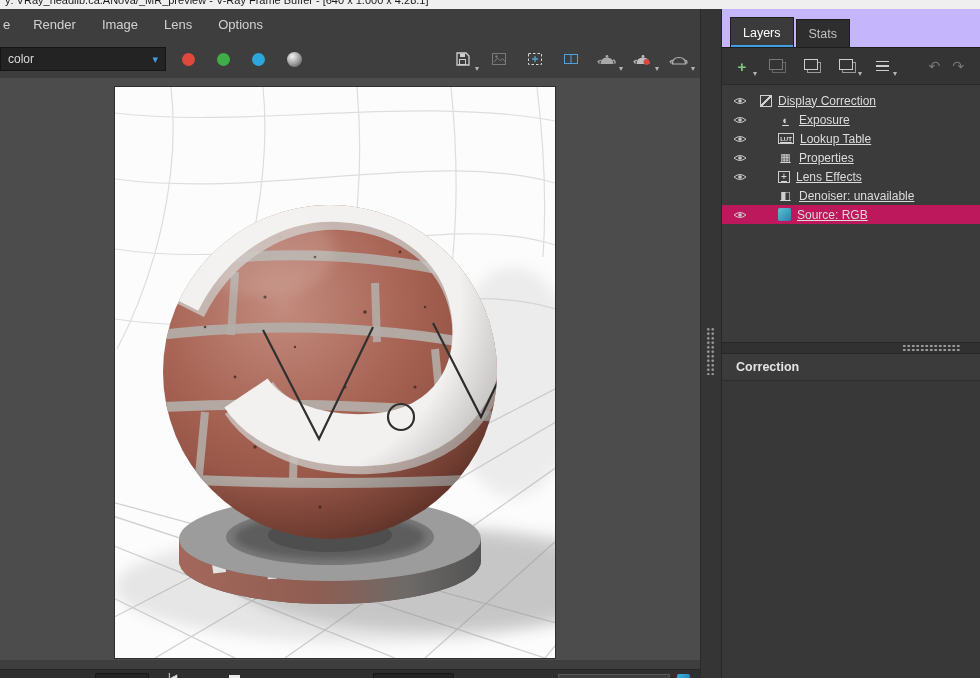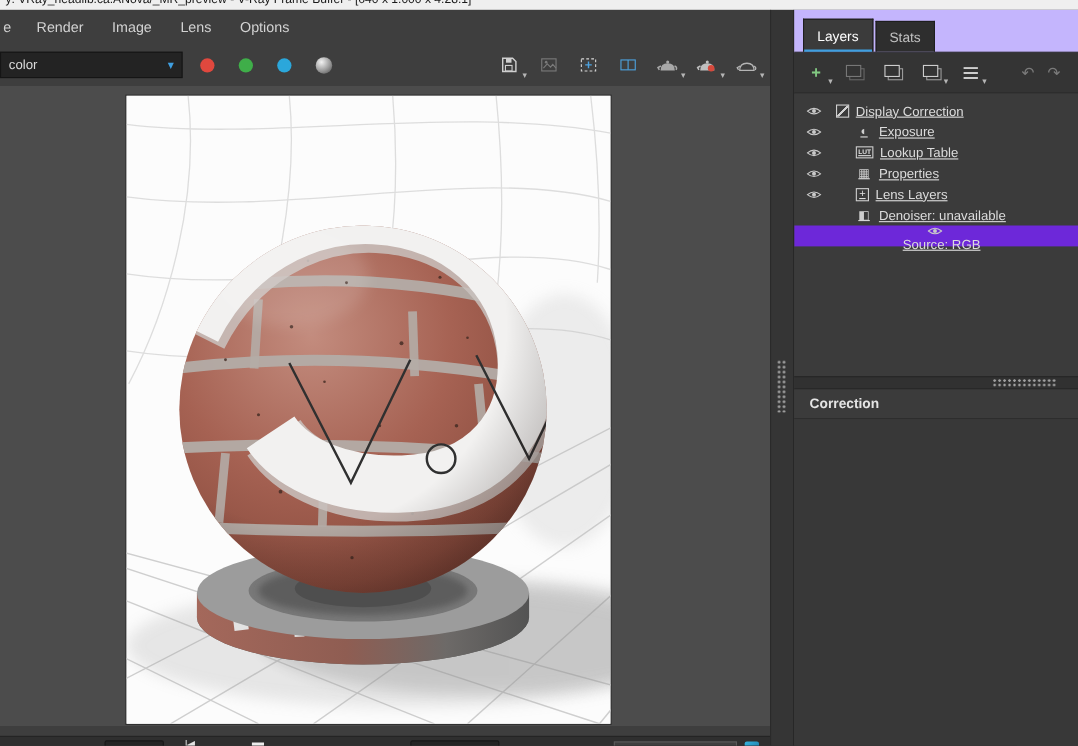--- a/index.html
+++ b/index.html
@@ -51,21 +51,21 @@
   .plus-glyph{font-size:15px;font-weight:bold;color:#82c982;line-height:1;}
   .stack-ic{width:12px;height:9px;border:1px solid #cdcdcd;box-shadow:3px 3px 0 -1px #343434,3px 3px 0 0 #9a9a9a;
             margin:0 3px 3px 0;}
   .stack-ic.dim{border-color:#777;box-shadow:3px 3px 0 -1px #343434,3px 3px 0 0 #666;}
   .menu-ic{width:13px;height:11px;background:repeating-linear-gradient(#cdcdcd 0 1.5px, transparent 1.5px 4.5px);}
   .undo-group{margin-left:auto;display:flex;gap:12px;margin-right:6px;}
   .glyph-dim{color:#7a7a7a;font-size:14px;}
   
   .layer-list{height:257px;box-sizing:border-box;padding-top:6px;background:#3b3b3b;overflow:hidden;}
   .lrow{height:19px;display:flex;align-items:center;padding-left:10px;font-size:12px;color:#dcdcdc;text-decoration:underline;}
-  .lrow.sel{background:#6d28d9;flex-direction:column;}
+  .lrow.sel{background:#be185d;}
   .eye{width:16px;margin-right:12px;display:flex;align-items:center;justify-content:center;}
   .eye.none{visibility:hidden;}
   .ind{margin-left:18px;}
   .licon{width:15px;height:13px;margin-right:6px;display:flex;align-items:center;justify-content:center;
          font-size:11px;color:#cfcfcf;box-sizing:border-box;}
   .dc-ic{width:12px;height:12px;border:1px solid #d0d0d0;
          background:linear-gradient(135deg, transparent 44%, #d0d0d0 44%, #d0d0d0 56%, transparent 56%);}
   .lut-box{width:16px;height:11px;border:1px solid #cfcfcf;font-size:6px;font-weight:bold;color:#e0e0e0;
            display:flex;align-items:center;justify-content:center;letter-spacing:0;}
   .box-ic{width:12px;height:12px;border:1px solid #cfcfcf;font-size:10px;line-height:1;color:#e0e0e0;
@@ -399,21 +399,21 @@
       <div class="lrow">
         <span class="eye">
           <svg width="14" height="10">
               <path d="M1 5 Q7 0 13 5 Q7 10 1 5 Z" fill="none" stroke="#c9c9c9"></path>
               <circle cx="7" cy="5" r="1.8" fill="#c9c9c9"></circle>
             </svg>
         </span>
         <span class="ind licon box-ic">
           <i>+</i>
         </span>
-        <span>Lens Layers</span>
+        <span>Lens Effects</span>
       </div>
 
       <div class="lrow">
         <span class="eye none">
           <svg width="14" height="10"></svg>
         </span>
         <span class="ind licon">◧</span>
         <span>Denoiser: unavailable</span>
       </div>
 

